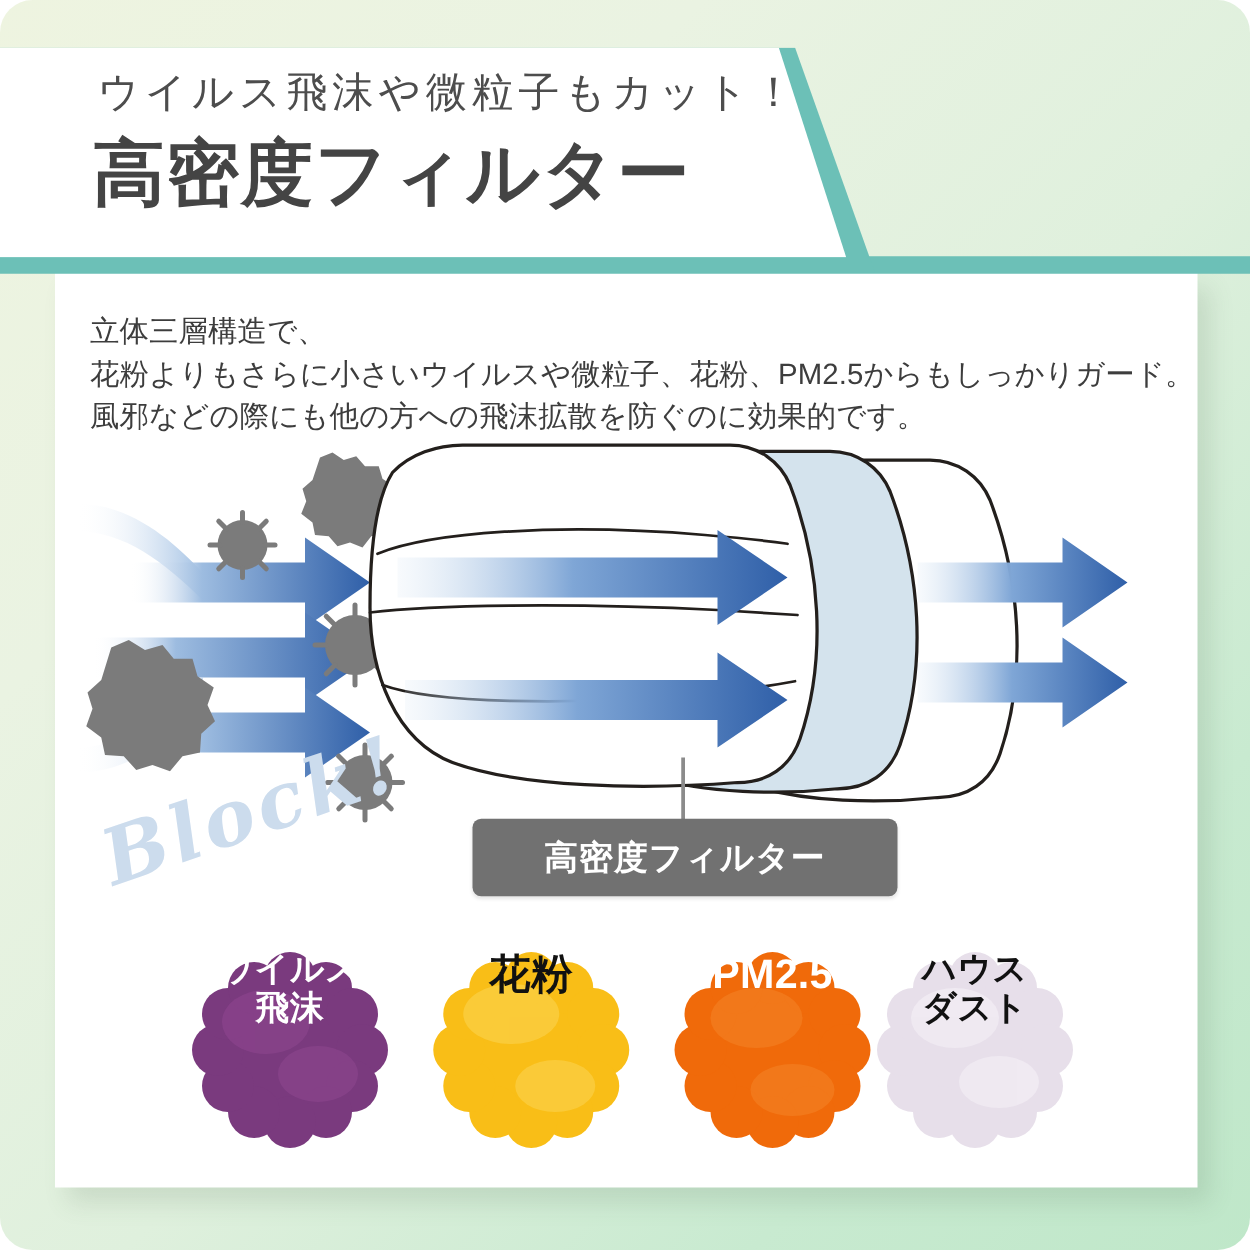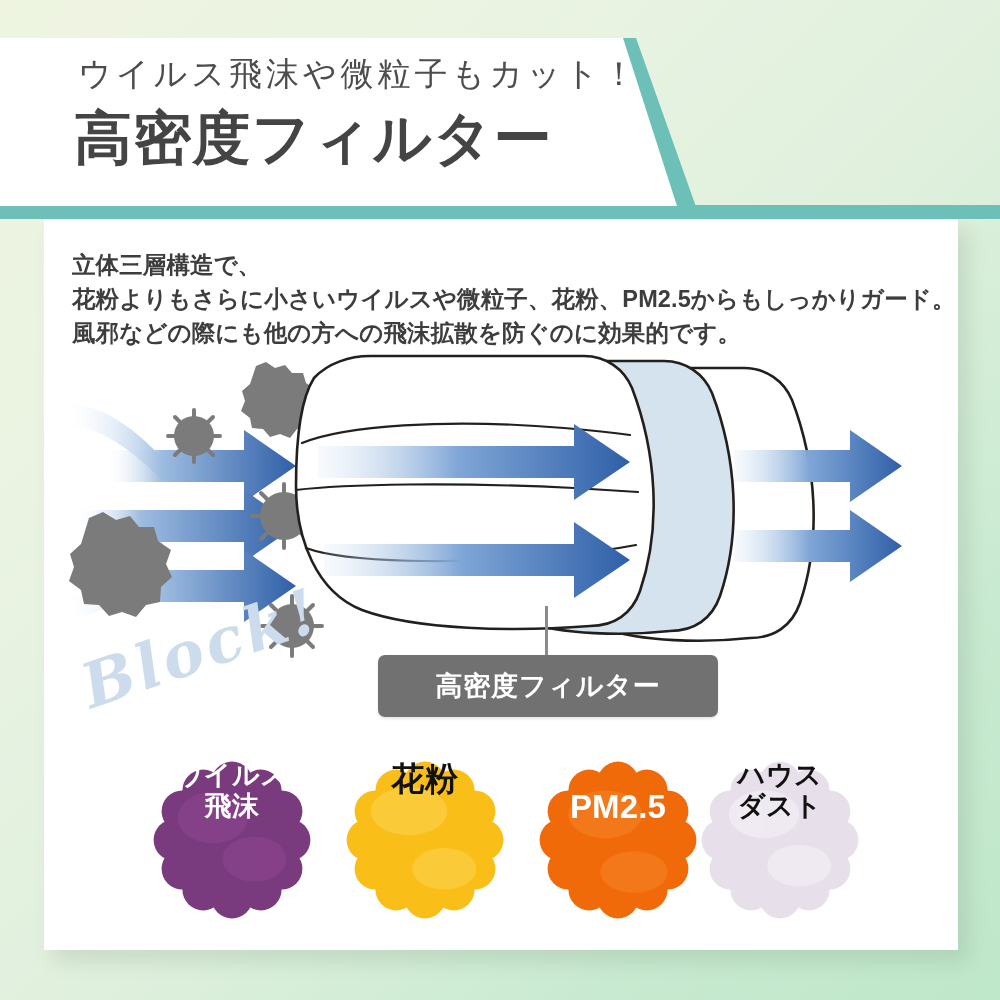--- a/index.html
+++ b/index.html
@@ -1,21 +1,21 @@
 <!DOCTYPE html>
 <html><head>
 <meta charset="utf-8">
 <style>
   html,body{margin:0;padding:0;}
   body{
     width:1000px;height:1000px;overflow:hidden;
     font-family:"Liberation Sans","DejaVu Sans",sans-serif;
     background:#ffffff;
   }
-  .stage{position:relative;width:1000px;height:1000px;overflow:hidden;}
+  .stage{position:relative;width:1000px;height:1000px;overflow:hidden;border-radius:26px;}
 
   
   .bg{
     position:absolute;inset:0;
     background:linear-gradient(135deg,#eef4e0 0%,#eaf3e2 28%,#dff0dd 55%,#c8ead0 80%,#bfe7c9 100%);
   }
 
   
   .card{
     position:absolute;left:44px;top:218px;width:914px;height:732px;
@@ -48,21 +48,21 @@
   .headline{
     position:absolute;left:74px;top:100px;
     font-size:58px;letter-spacing:.02em;color:#444444;
     font-weight:700;white-space:nowrap;
   }
 
   
   .body-copy{
     position:absolute;left:72px;top:248px;
     font-size:23.5px;line-height:34px;color:#3d3d3d;
-    letter-spacing:.005em;white-space:nowrap;font-weight:bold;
+    letter-spacing:.005em;white-space:nowrap;
   }
   .body-copy div{height:34px;}
 
   
   .diagram{position:absolute;left:44px;top:218px;width:914px;height:460px;}
   .diagram svg{display:block;}
 
   
   .leader{
     position:absolute;left:545px;top:606px;width:3px;height:54px;
@@ -96,21 +96,21 @@
     text-align:center;line-height:1.16;
   }
   .badge .petals{position:absolute;inset:0;}
   .badge .lbl{position:relative;z-index:2;white-space:pre-line;}
   .b0{left:152px;top:4px;}
   .b1{left:345px;top:4px;}
   .b2{left:538px;top:4px;}
   .b3{left:700px;top:4px;}
   .b0 .lbl{color:#ffffff;font-size:27px;font-weight:700;letter-spacing:.02em;}
   .b1 .lbl{color:#111111;font-size:33px;font-weight:700;letter-spacing:.02em;}
-  .b2 .lbl{color:#ffffff;font-size:33px;font-weight:600;letter-spacing:.005em;margin-top:28px;}
+  .b2 .lbl{color:#ffffff;font-size:33px;font-weight:600;letter-spacing:.005em;}
   .b3 .lbl{color:#111111;font-size:27px;font-weight:700;letter-spacing:.02em;}
 </style>
 </head>
 <body>
 
 <div class="stage">
 
   <div class="bg"></div>
 
   <div class="card"></div>

